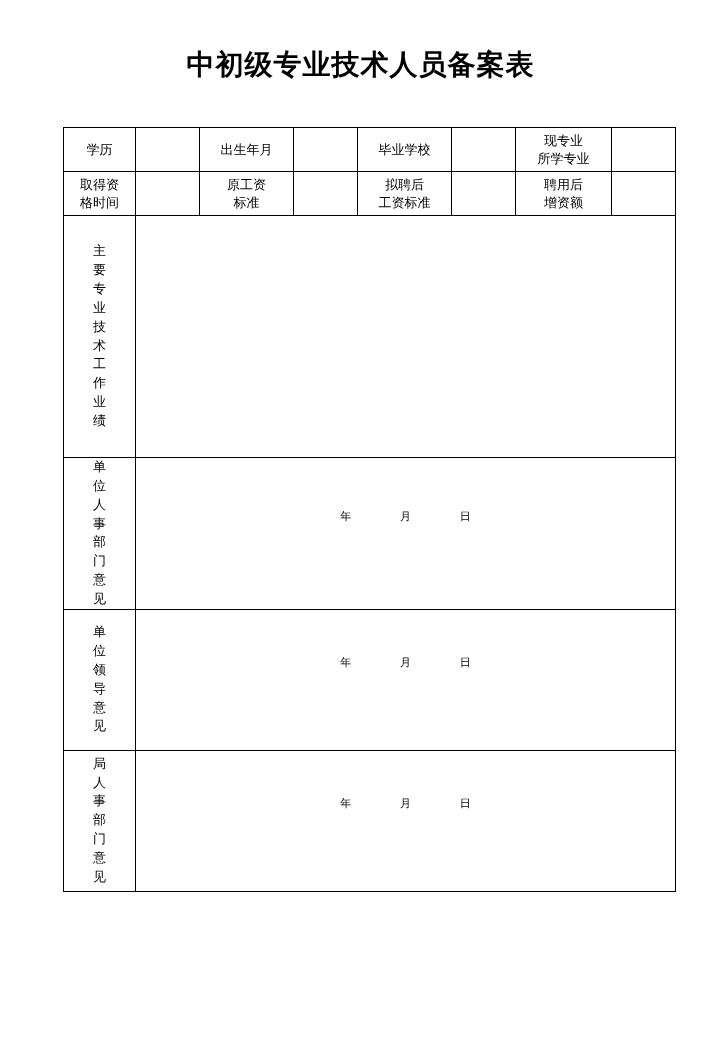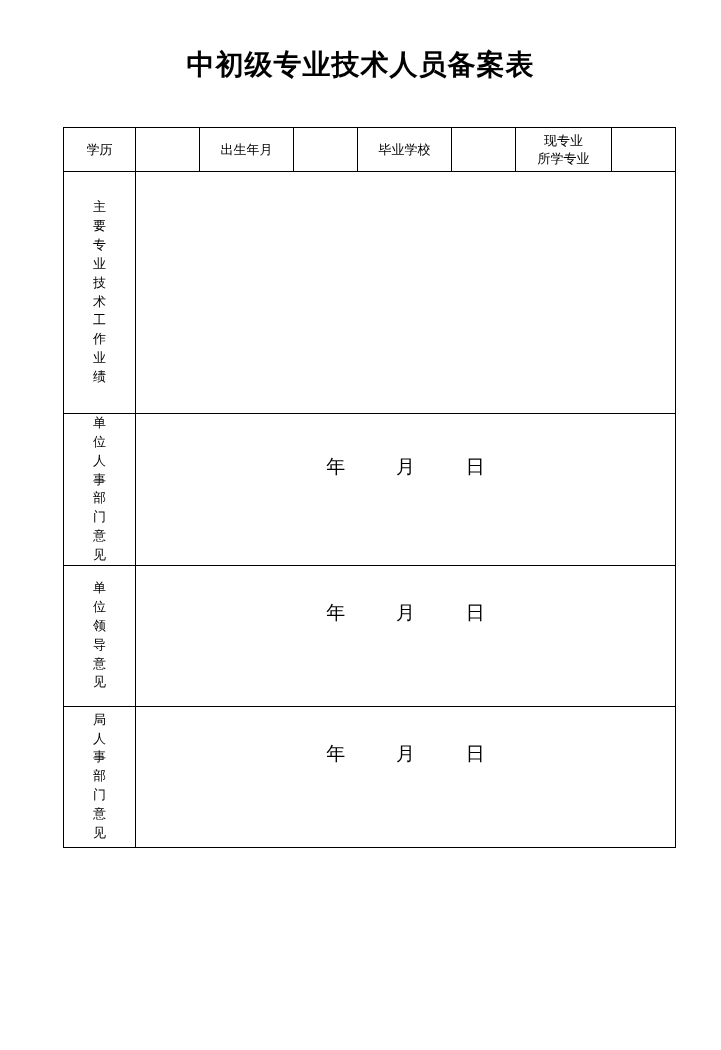--- a/index.html
+++ b/index.html
@@ -67,21 +67,21 @@
   }
   .vlabel span { display: block; }
 
   
   .date-line {
     position: absolute;
     bottom: 10px;
     left: 0;
     width: 100%;
     text-align: center;
-    font-size: 19px;
+    font-size: 11px;
   }
   .date-line span {
     display: inline-block;
   }
   .date-line .y { margin-right: 46px; }
   .date-line .m { margin-right: 46px; }
   .opinion-cell {
     position: relative;
     height: 100%;
   }
@@ -115,20 +115,34 @@
         <td class="blank"></td>
         <td class="label">出生年月</td>
         <td class="blank"></td>
         <td class="label">毕业学校</td>
         <td class="blank"></td>
         <td class="label">现专业
 所学专业</td>
         <td class="blank"></td>
       </tr>
 
+      <tr style="height:44px">
+        <td class="label">取得资
+格时间</td>
+        <td class="blank"></td>
+        <td class="label">原工资
+标准</td>
+        <td class="blank"></td>
+        <td class="label">拟聘后
+工资标准</td>
+        <td class="blank"></td>
+        <td class="label">聘用后
+增资额</td>
+        <td class="blank"></td>
+      </tr>
 
       <tr style="height:242px">
         <td>
           <div class="vlabel">
             <span>主</span>
             <span>要</span>
             <span>专</span>
             <span>业</span>
             <span>技</span>
             <span>术</span>

